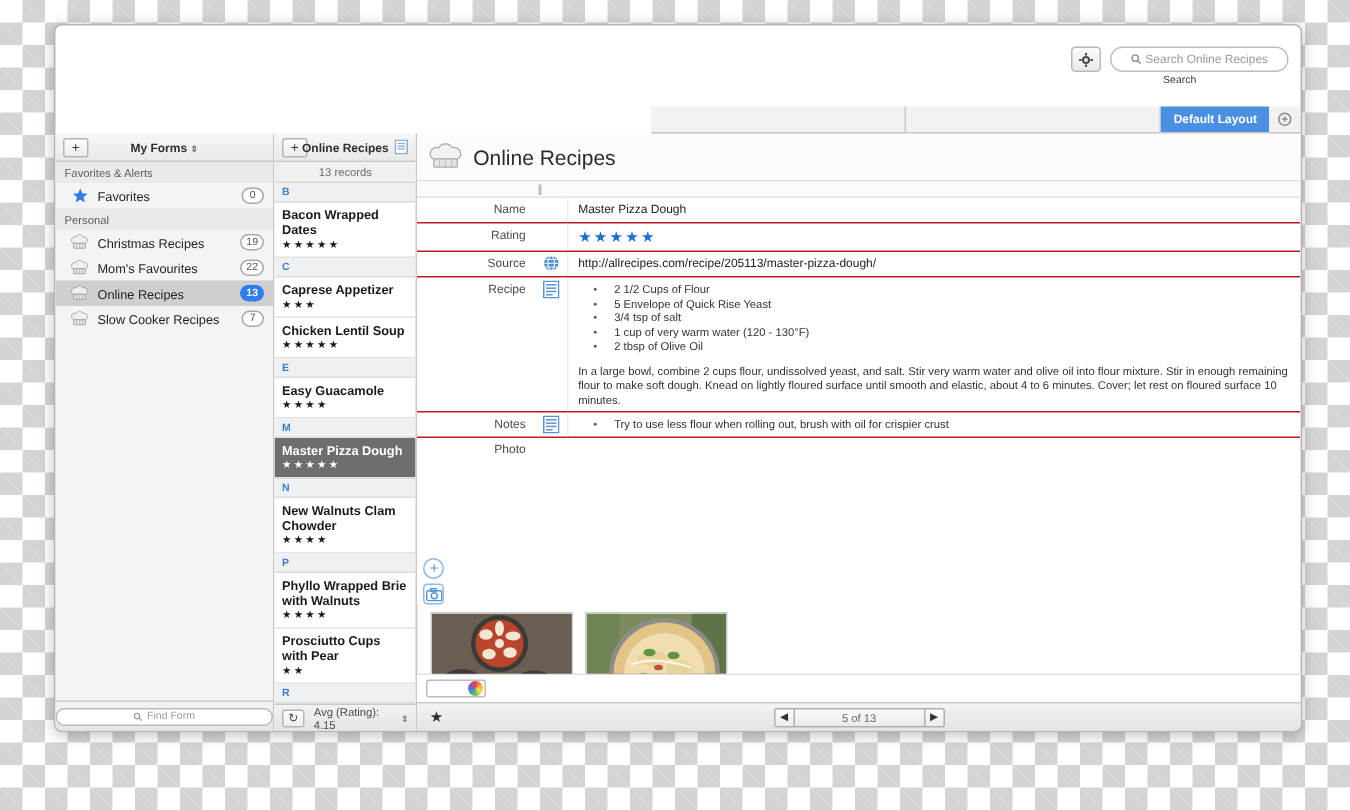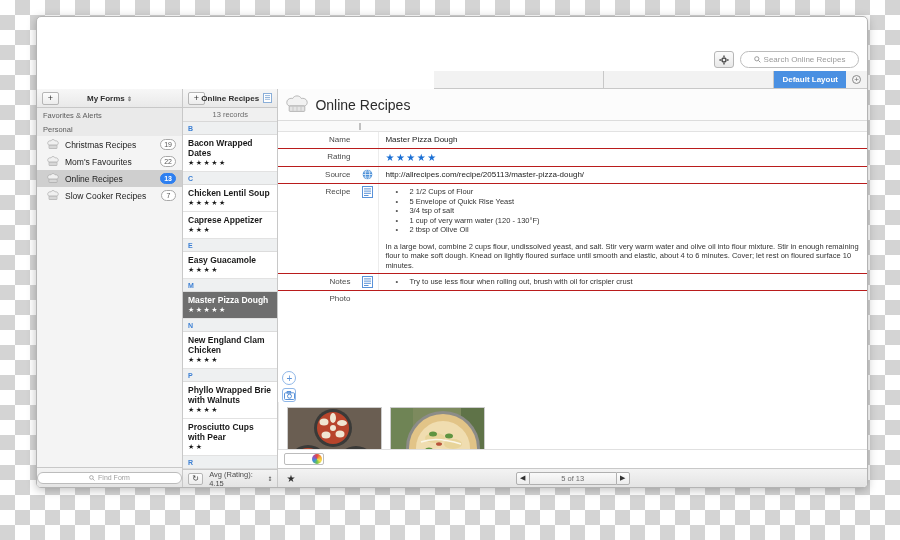--- a/index.html
+++ b/index.html
@@ -65,21 +65,21 @@
     background: linear-gradient(180deg,#fbfbfb,#e9e9e9);
     border: 1px solid #b6b6b6; border-left-width: 0;
     display: flex; align-items: center; justify-content: center;
   }
   .seg .sb:first-child { border-left-width: 1px; border-radius: 3px 0 0 3px; }
   .seg .sb:last-child { border-radius: 0 3px 3px 0; }
   .seg .sb.active { background: linear-gradient(180deg,#7c7c7c,#6a6a6a); border-color:#5c5c5c; }
   .grp { display: flex; flex-direction: column; align-items: center; }
   .grp-lbl { font-size: 7px; color: #3d3d3d; margin-top: 2px; }
   .tb-right { position: absolute; right: 8px; top: 14px; display: flex; flex-direction: column; align-items: center; }
-  .search-row { display: flex; align-items: center; gap: 6px; margin-top: 20px; }
+  .search-row { display: flex; align-items: center; gap: 6px; }
   .srch {
     width: 119px; height: 17px; border-radius: 9px;
     background: #fff; border: 1px solid #bcbcbc;
     display: flex; align-items: center; justify-content: center; gap: 3px;
     font-size: 8px; color: #9a9a9a;
   }
   
   .tabbar {
     height: 18px; background: #f2f2f2; border-bottom: 1px solid #c8c8c8;
     display: flex; align-items: stretch; flex: 0 0 auto; position: relative;
@@ -384,20 +384,29 @@
     <div class="sidebar">
       <div class="pane-head">
         <div class="ph-plus">+</div>
         <div class="ph-title">
           <span>My Forms</span>
           <span style="font-size:6px;color:#777;">⇕</span>
         </div>
       </div>
       <div class="sb-scroll" id="sidebar-list">
           <div class="sb-group">Favorites &amp; Alerts</div>
+          <div class="sb-item">
+            <span class="sb-icon">
+              <svg width="11" height="11" viewBox="0 0 11 11">
+                <path d="M5.5 0.6 6.9 3.9 10.4 4.2 7.7 6.5 8.6 9.9 5.5 8.1 2.4 9.9 3.3 6.5 0.6 4.2 4.1 3.9Z" fill="#2d7ff0"></path>
+              </svg>
+            </span>
+            <span class="sb-lbl">Favorites</span>
+            <span class="badge">0</span>
+          </div>
           <div class="sb-group">Personal</div>
           <div class="sb-item">
             <span class="sb-icon">
               <svg width="12" height="11" viewBox="0 0 12 11">
                 <path d="M2 6.2C1.1 5.8.7 5 .7 4.1c0-1.3 1.1-2.3 2.4-2.3.3 0 .55.05.78.12C4.35 1 5.1.5 6 .5s1.65.5 2.12 1.42c.23-.07.48-.12.78-.12 1.3 0 2.4 1 2.4 2.3 0 .9-.45 1.7-1.3 2.1z" fill="#f0f0f0" stroke="#9a9a9a" stroke-width="0.55"></path>
                 <rect x="2" y="6.2" width="8" height="3.3" rx="0.5" fill="#e0e0e0" stroke="#9a9a9a" stroke-width="0.55"></rect>
                 <line x1="4" y1="6.6" x2="4" y2="9.1" stroke="#bdbdbd" stroke-width="0.5"></line>
                 <line x1="6" y1="6.6" x2="6" y2="9.1" stroke="#bdbdbd" stroke-width="0.5"></line>
                 <line x1="8" y1="6.6" x2="8" y2="9.1" stroke="#bdbdbd" stroke-width="0.5"></line>
               </svg>
@@ -473,40 +482,40 @@
       </div>
       <div class="rec-count">13 records</div>
       <div class="rec-scroll" id="records-list">
           <div class="rec-sec">B</div>
           <div class="rec-row">
             <div class="rec-name">Bacon Wrapped Dates</div>
             <div class="rec-stars">★★★★★</div>
           </div>
           <div class="rec-sec">C</div>
           <div class="rec-row">
+            <div class="rec-name">Caprese Appetizer</div>
+            <div class="rec-stars">★★★</div>
+          </div>
+          <div class="rec-row">
             <div class="rec-name">Chicken Lentil Soup</div>
             <div class="rec-stars">★★★★★</div>
-          </div>
-          <div class="rec-row">
-            <div class="rec-name">Caprese Appetizer</div>
-            <div class="rec-stars">★★★</div>
           </div>
           <div class="rec-sec">E</div>
           <div class="rec-row">
             <div class="rec-name">Easy Guacamole</div>
             <div class="rec-stars">★★★★</div>
           </div>
           <div class="rec-sec">M</div>
           <div class="rec-row sel">
             <div class="rec-name">Master Pizza Dough</div>
             <div class="rec-stars">★★★★★</div>
           </div>
           <div class="rec-sec">N</div>
           <div class="rec-row">
-            <div class="rec-name">New England Clam Chicken</div>
+            <div class="rec-name">New Walnuts Clam Chowder</div>
             <div class="rec-stars">★★★★</div>
           </div>
           <div class="rec-sec">P</div>
           <div class="rec-row">
             <div class="rec-name">Phyllo Wrapped Brie with Walnuts</div>
             <div class="rec-stars">★★★★</div>
           </div>
           <div class="rec-row">
             <div class="rec-name">Prosciutto Cups with Pear</div>
             <div class="rec-stars">★★</div>

